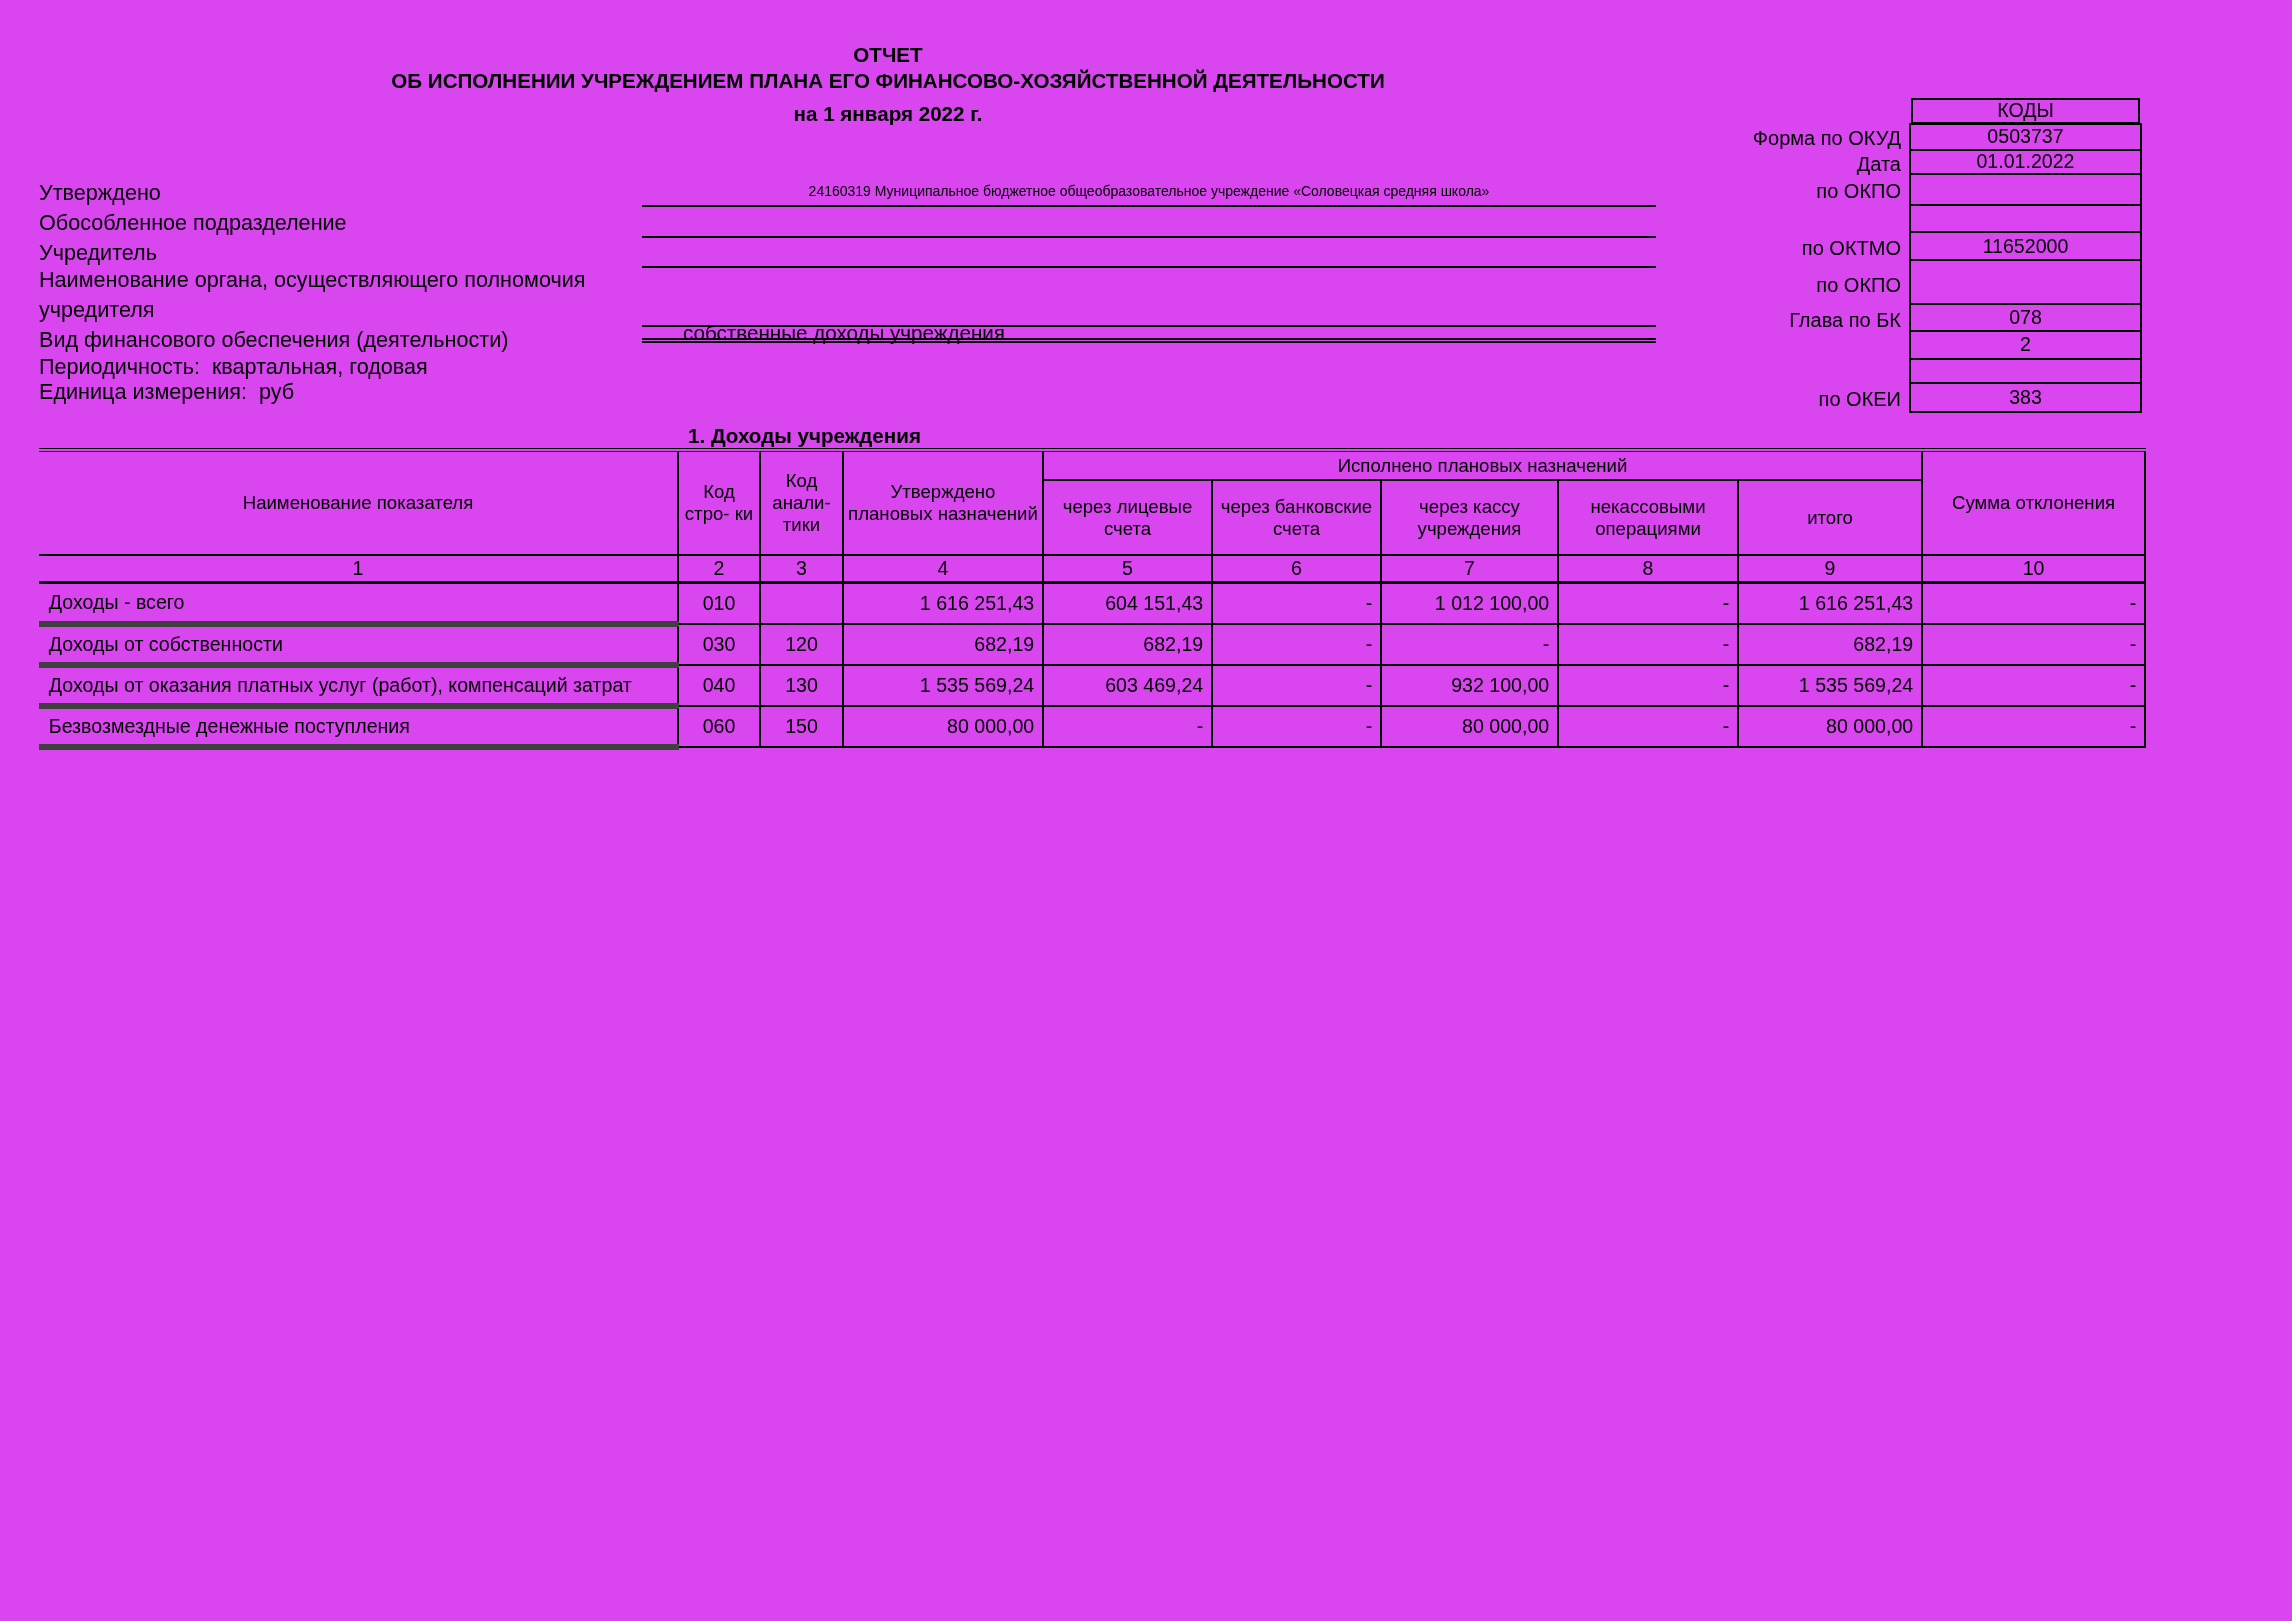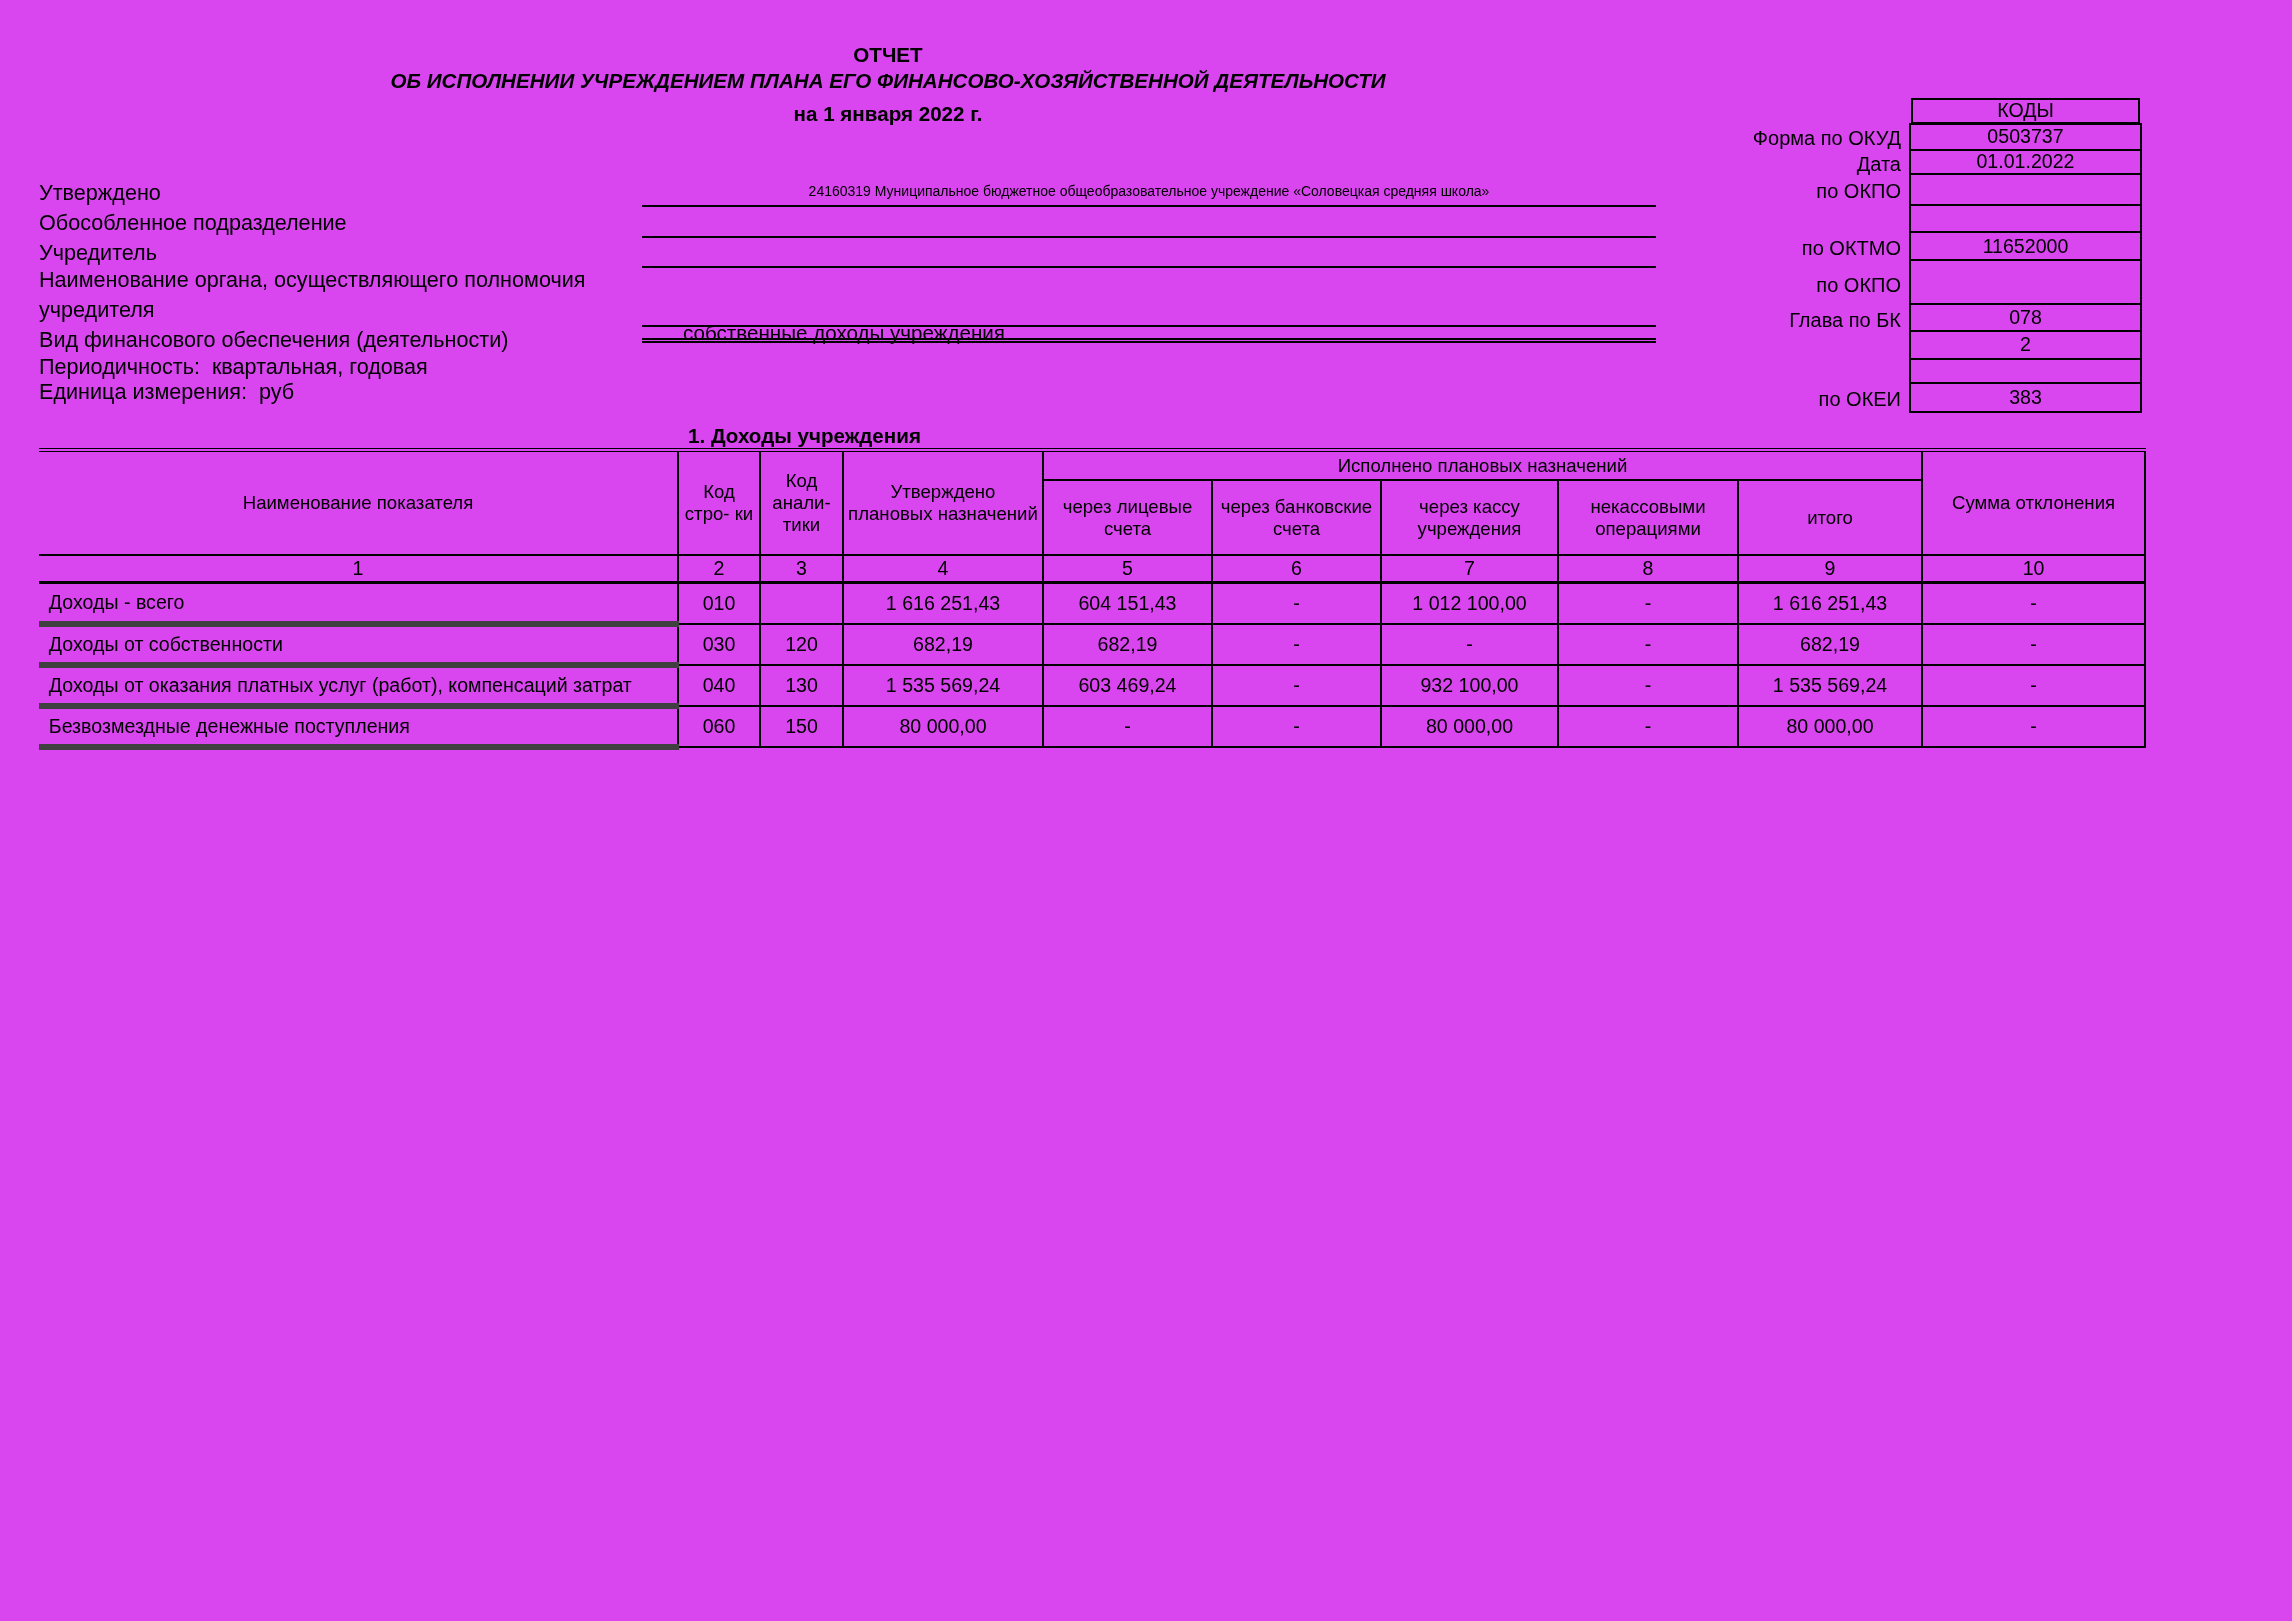--- a/index.html
+++ b/index.html
@@ -2,21 +2,21 @@
 <html><head>
 <meta charset="utf-8">
 <style>
   html,body { margin:0; padding:0; background:#ffffff; }
   body { width:2293px; height:1621px; font-family:"Liberation Sans", sans-serif; color:#000; }
   .page { position:relative; width:2293px; height:1621px; background:#d946ef; overflow:hidden; }
 
   
   .title-line { position:absolute; left:0; width:1776px; text-align:center; font-weight:bold; font-size:20.6px; }
   .t1 { top:43px; }
-  .t2 { top:69px;font-style:italic; }
+  .t2 { top:69px; }
   .t3 { top:102px; }
 
   
   .codes-header { position:absolute; left:1911px; top:98px; width:229px; height:25.5px; border:2px solid #000;
                   box-sizing:border-box; display:flex; align-items:center; justify-content:center; font-size:19.6px; }
   .codes-box { position:absolute; left:1909px; top:123px; width:233px; border:2.9px solid #000; box-sizing:border-box; }
   .codes-row { border-bottom:2px solid #000; box-sizing:border-box; display:flex; align-items:center; justify-content:center; font-size:19.6px; }
   .codes-row:last-child { border-bottom:none; }
   .code-label { position:absolute; left:1470px; width:431px; text-align:right; font-size:20px;
                 display:flex; justify-content:flex-end; align-items:center; }
@@ -40,21 +40,21 @@
   .rpt th { font-weight:normal; }
   .h { border:2px solid #000; text-align:center; vertical-align:middle; padding:2px 2.9px; font-size:18.6px; }
   .top { border-top:4.9px double #000; }
   .noleft { border-left:none; }
   .thick-r { border-right:2.9px solid #000; }
   .bl { border-left:2.9px solid #000; }
   .n { border:2px solid #000; border-bottom:3.9px solid #000; text-align:center; font-size:19.6px; }
   .n-name { border:none; border-top:2px solid #000; border-bottom:3.9px solid #000; border-right:2.9px solid #000; text-align:center; font-size:19.6px; }
   .dn { border:none; border-bottom:6px solid #404040; border-right:2.9px solid #000; text-align:left;
         padding:2px 9.8px; font-size:19.6px; vertical-align:middle; }
-  .dv { border:2px solid #000; text-align:center; padding:2px 7.8px; font-size:19.6px; vertical-align:middle; }
+  .dv { border:2px solid #000; text-align:right; padding:2px 7.8px; font-size:19.6px; vertical-align:middle; }
   .dc { text-align:center; padding:2px 2.9px;border-radius:6px; }
   .rA { height:30px; } .rB { height:75px; } .rN { height:27.4px; } .rD { height:41px; }
   .last .dv { border-bottom:2.9px solid #000; }
 </style>
 </head>
 <body>
 
 <div class="page">
 
   <div class="title-line t1">ОТЧЕТ</div>

